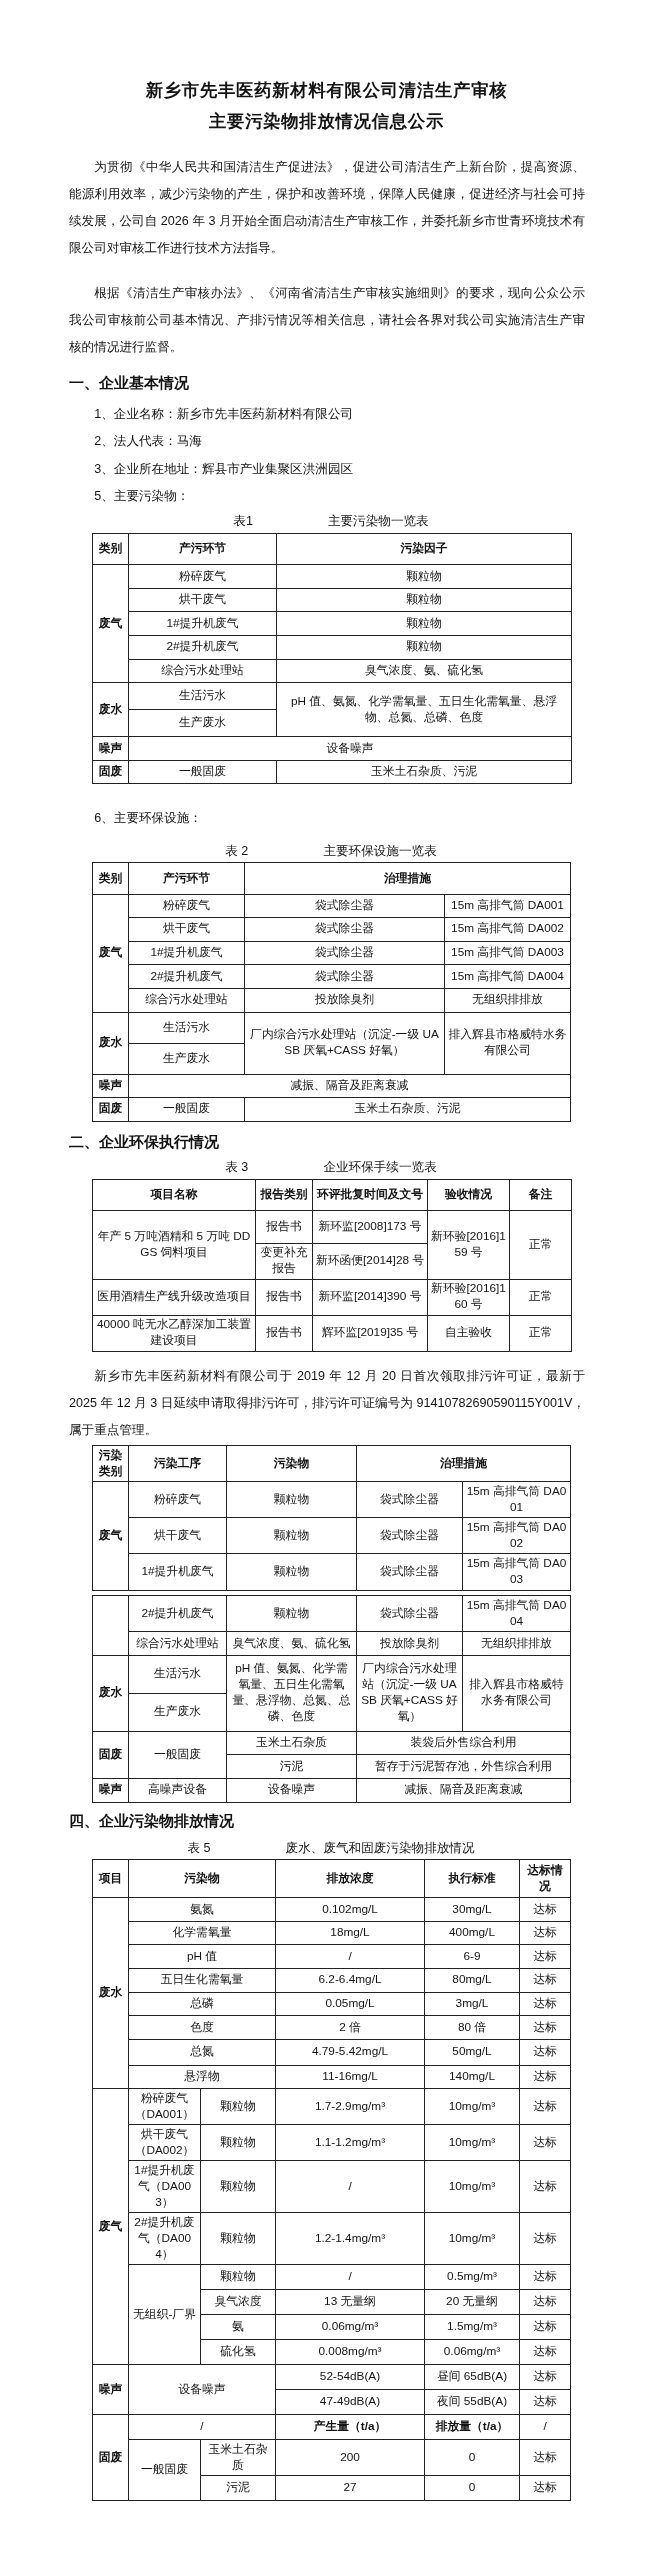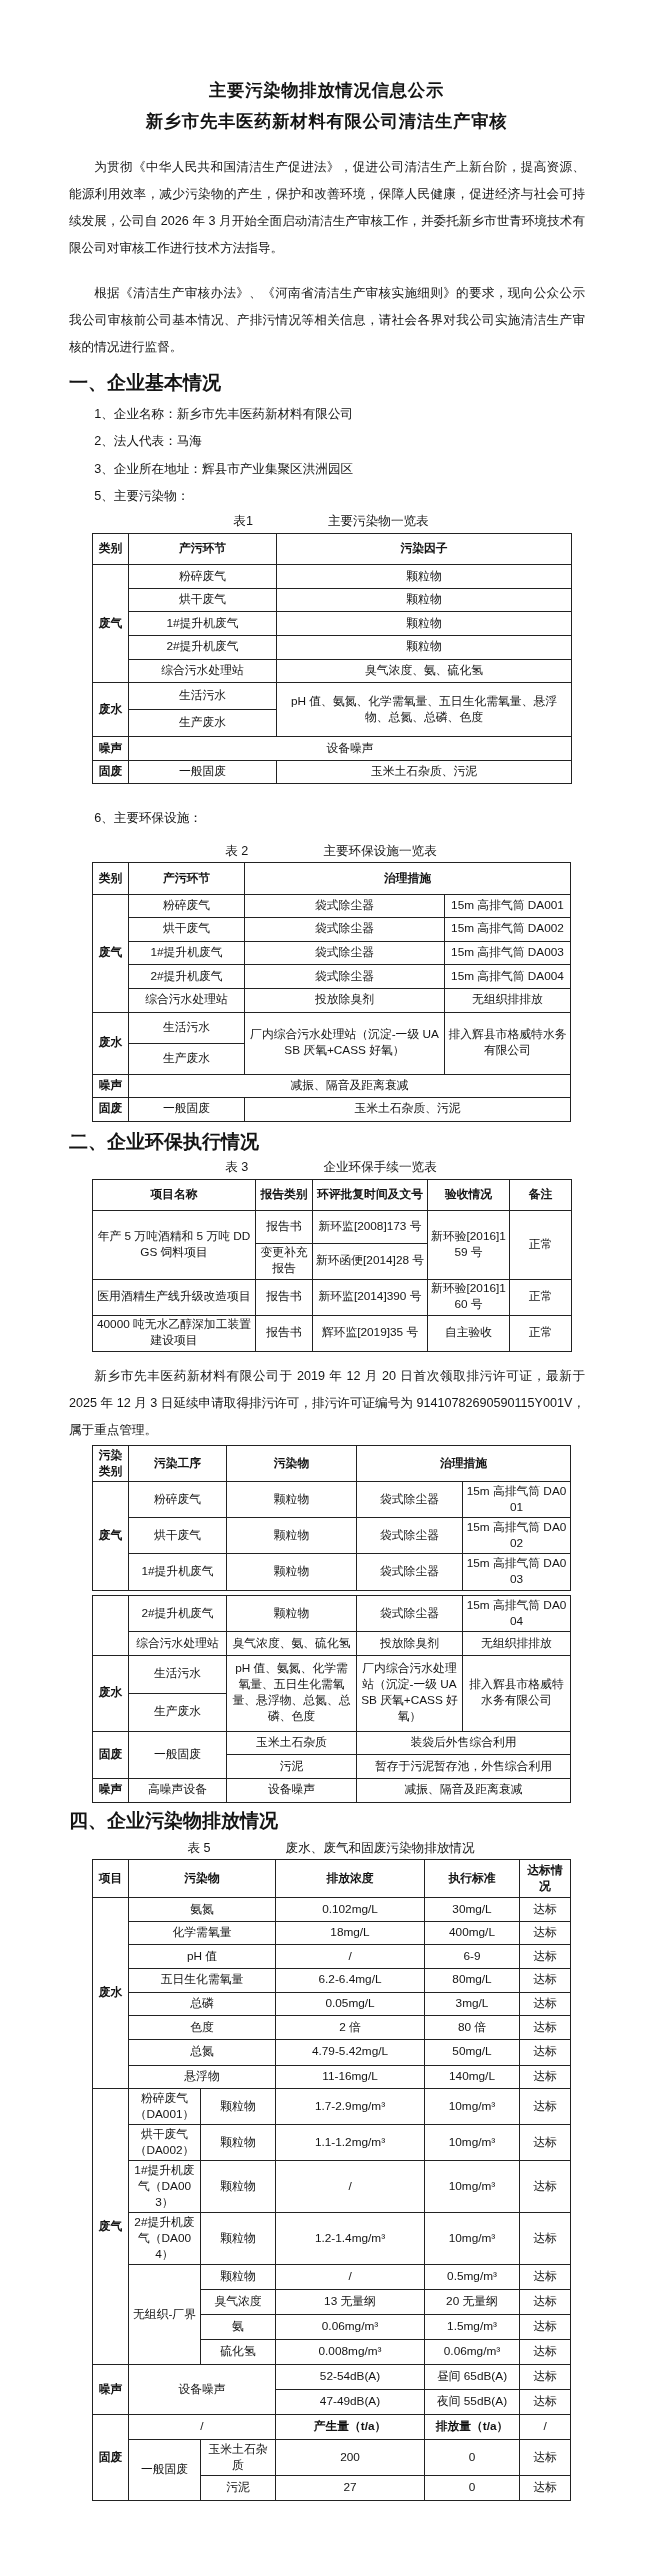--- a/index.html
+++ b/index.html
@@ -6,21 +6,21 @@
   .page{
     width:653px;height:2576px;margin:0 auto;background:#fff;color:#141414;
     font-family:"Liberation Sans","DejaVu Sans",sans-serif;
     box-sizing:border-box;padding-top:75px;overflow:hidden;position:relative;
   }
   .doc-title{width:653px;text-align:center;font-size:17.3px;font-weight:bold;
     line-height:31px;letter-spacing:0.8px;}
   .para{width:516px;margin:0 68px 0 69px;font-size:12.6px;line-height:27px;
     text-align:justify;text-indent:2em;}
   .p1{margin-top:17.3px;} .p2{margin-top:18px;} .permit{margin-top:11px;}
-  .sec{width:516px;margin:0 68px 0 69px;font-size:19px;font-weight:bold;line-height:17.3px;}
+  .sec{width:516px;margin:0 68px 0 69px;font-size:15px;font-weight:bold;line-height:17.3px;}
   .sec1{margin-top:12.6px;} .sec2{margin-top:11px;} .sec3{margin-top:6.3px;} .sec4{margin-top:9.4px;}
   .item{width:516px;margin:0 68px 1.6px 69px;font-size:12.6px;line-height:26px;
     text-indent:2em;text-align:justify;}
   .item-first{margin-top:9.4px;}
   .item6{margin-top:20.4px;}
   .tcap{width:478px;margin:0 auto;margin-left:92px;display:flex;justify-content:center;
     gap:75px;font-size:12.6px;line-height:19px;}
   .cap1{margin-top:3.1px;} .cap2{margin-top:11px;} .cap3{margin-top:7.9px;}
   .cap4{margin-top:6.3px;} .cap5{margin-top:9.4px;}
   table{border-collapse:collapse;table-layout:fixed;width:478px;margin-left:92px;
@@ -31,22 +31,22 @@
   .h34 td{height:27px;} 
   .bold{font-weight:bold;}
   .t4gap{height:4.7px;}
   .t4b{margin-top:0;}
 </style>
 </head>
 <body>
 
 <div class="page">
 
+  <div class="doc-title">新乡市先丰医药新材料有限公司清洁生产审核</div>
   <div class="doc-title">主要污染物排放情况信息公示</div>
-  <div class="doc-title">新乡市先丰医药新材料有限公司清洁生产审核</div>
 
   <div class="para p1">为贯彻《中华人民共和国清洁生产促进法》，促进公司清洁生产上新台阶，提高资源、能源利用效率，减少污染物的产生，保护和改善环境，保障人民健康，促进经济与社会可持续发展，公司自 2026 年 3 月开始全面启动清洁生产审核工作，并委托新乡市世青环境技术有限公司对审核工作进行技术方法指导。</div>
   <div class="para p2">根据《清洁生产审核办法》、《河南省清洁生产审核实施细则》的要求，现向公众公示我公司审核前公司基本情况、产排污情况等相关信息，请社会各界对我公司实施清洁生产审核的情况进行监督。</div>
 
   <div class="sec sec1">一、企业基本情况</div>
 
   <p class="item item-first">1、企业名称：新乡市先丰医药新材料有限公司</p>
   <p class="item">2、法人代表：马海</p>
   <p class="item">3、企业所在地址：辉县市产业集聚区洪洲园区</p>
   <p class="item">5、主要污染物：</p>

